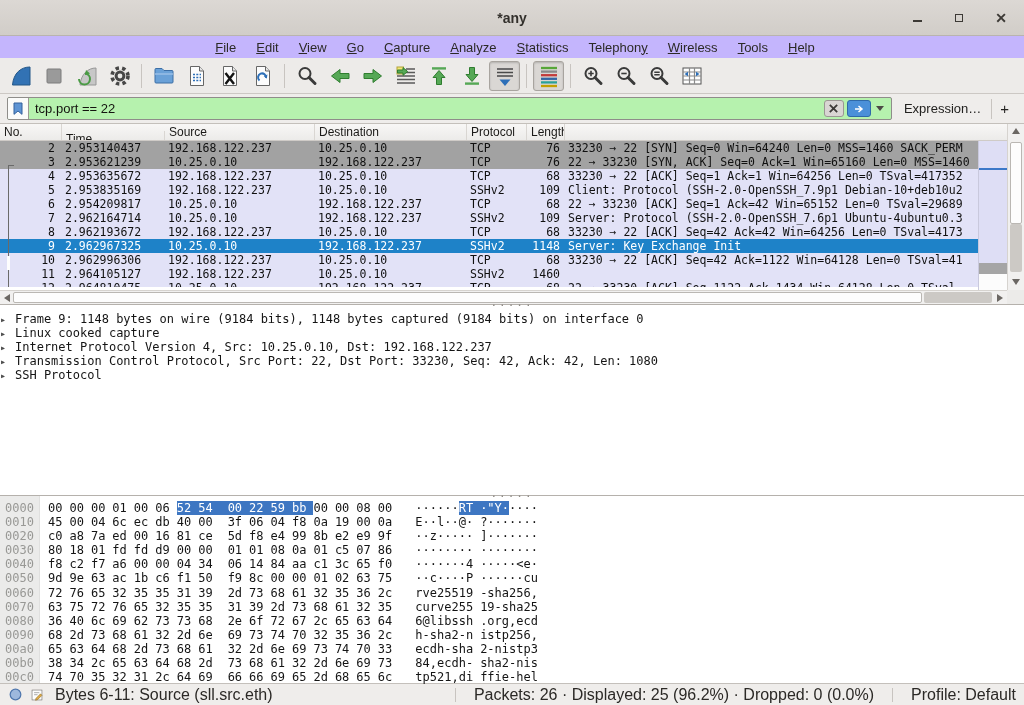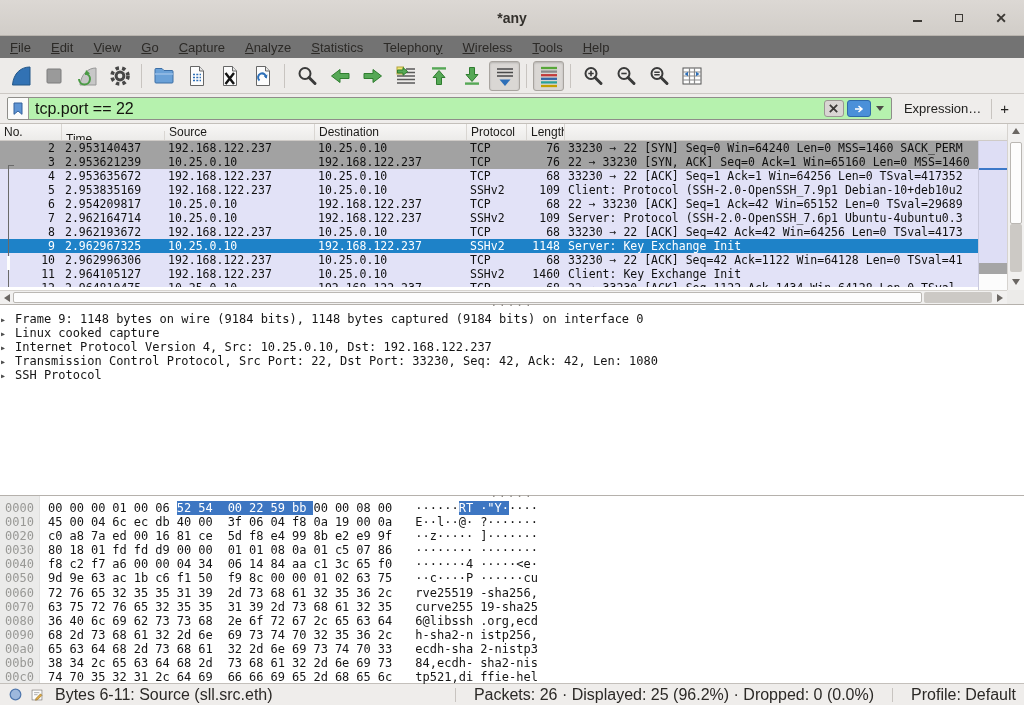--- a/index.html
+++ b/index.html
@@ -11,40 +11,40 @@
     border-bottom:1px solid #b9b4ae; position:relative; display:flex; align-items:center; justify-content:center; }
   .title-text { font-size:14px; font-weight:bold; color:#33302c; }
   .win-controls { position:absolute; right:14px; top:0; height:100%; display:flex; align-items:center; gap:24px; }
   .win-btn { width:18px; height:18px; display:flex; align-items:center; justify-content:center;
     color:#3c3935; font-size:13px; cursor:default; }
   .min-glyph { width:9px; height:2px; background:#3c3935; margin-top:6px; }
   .max-glyph { width:8px; height:8px; border:1.5px solid #3c3935; }
   .close-glyph { font-size:14px; font-weight:bold; line-height:1; }
 
   
-  .menubar { height:22px; flex:0 0 22px; background:#737373; display:flex; align-items:center; padding-left:0; }
+  .menubar { height:22px; flex:0 0 22px; background:#c4b5fd; display:flex; align-items:center; padding-left:6px;justify-content:center; }
   .menu-item { font-size:13px; color:#2c2a27; padding:2px 10px; }
   .menu-item u { text-decoration:underline; }
 
   
   .toolbar { height:36px; flex:0 0 36px; background:#edebe9; border-bottom:1px solid #ccc8c4;
     display:flex; align-items:center; padding-left:4px; }
   .tbtn { width:31px; height:30px; display:flex; align-items:center; justify-content:center; border-radius:3px; margin:0 1px; }
   .tbtn.pressed { background:#dad7d4; border:1px solid #a8a49f; box-shadow:inset 0 1px 2px rgba(0,0,0,.18); }
   .tsep { width:1px; height:24px; background:#c8c4c0; margin:0 5px; flex:0 0 1px; }
   .tbtn svg { display:block; }
 
   
   .filterbar { height:30px; flex:0 0 30px; background:#efedeb; border-bottom:1px solid #c4c0bb;
     display:flex; align-items:center; padding:0 7px; }
   .filter-field { flex:1; height:23px; background:var(--filter-green,#b6f2ae); border:1px solid #8f8d8a;
     border-radius:2px; display:flex; align-items:center; overflow:hidden; }
   .bookmark-box { width:21px; height:21px; background:#fbfbfa; border-right:1px solid #9b9893;
     display:flex; align-items:center; justify-content:center; flex:0 0 21px; }
-  .filter-text { flex:1; font-size:16px; color:#14140f; padding-left:6px; white-space:nowrap; }
+  .filter-text { flex:1; font-size:13px; color:#14140f; padding-left:6px; white-space:nowrap; }
   .f-clear { width:20px; height:17px; background:#d9d6d3; border:1px solid #9b9893; border-radius:3px;
     display:flex; align-items:center; justify-content:center; margin-right:3px; }
   .f-apply { width:24px; height:17px; background:var(--accent-blue,#4a90d9); border:1px solid #2f69a8; border-radius:3px;
     display:flex; align-items:center; justify-content:center; }
   .f-drop { width:15px; height:17px; display:flex; align-items:center; justify-content:center; margin:0 3px 0 2px; }
   .caret-down { width:0; height:0; border-left:4px solid transparent; border-right:4px solid transparent; border-top:5px solid #4d4a46; }
   .expression-label { font-size:13px; color:#232220; padding:0 10px 0 12px; }
   .plus-btn { font-size:15px; color:#232220; padding:0 8px; border-left:1px solid #c8c4c0; height:20px; display:flex; align-items:center; }
 
   
@@ -401,21 +401,20 @@
           <span class="c c-len">68</span>
           <span class="c c-info">33230 → 22 [ACK] Seq=42 Ack=1122 Win=64128 Len=0 TSval=41</span>
         </div>
         <div class="pl-row lavender">
           <span class="c c-no">11</span>
           <span class="c c-time">2.964105127</span>
           <span class="c c-src">192.168.122.237</span>
           <span class="c c-dst">10.25.0.10</span>
           <span class="c c-proto">SSHv2</span>
           <span class="c c-len">1460</span>
-          <span class="c c-info">Client: Key Exchange Init</span>
         </div>
         <div class="pl-row lavender">
           <span class="c c-no">12</span>
           <span class="c c-time">2.964810475</span>
           <span class="c c-src">10.25.0.10</span>
           <span class="c c-dst">192.168.122.237</span>
           <span class="c c-proto">TCP</span>
           <span class="c c-len">68</span>
           <span class="c c-info">22 → 33230 [ACK] Seq=1122 Ack=1434 Win=64128 Len=0 TSval=</span>
         </div>

